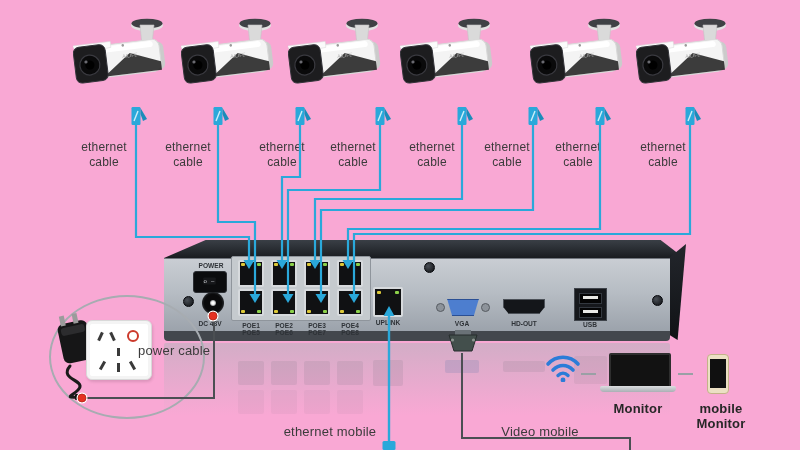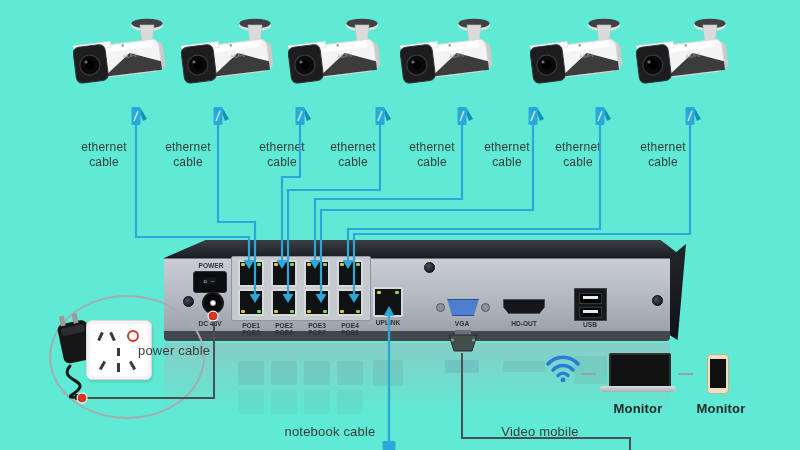--- a/index.html
+++ b/index.html
@@ -1,16 +1,16 @@
 <!DOCTYPE html>
 <html><head>
 <meta charset="utf-8">
 <style>
   html,body{margin:0;padding:0;background:#fff;}
-  #canvas{position:relative;width:800px;height:450px;background:#5eead4;overflow:hidden;
+  #canvas{position:relative;width:800px;height:450px;background:#f9a8d4;overflow:hidden;
           font-family:"Liberation Sans",sans-serif;}
   .abs{position:absolute;}
   .lbl{position:absolute;color:#3b3b3b;font-size:12px;line-height:15px;text-align:center;
        font-weight:500;letter-spacing:.2px;}
   .tiny{position:absolute;font-size:10px;line-height:10px;color:#2e3237;text-align:center;
         transform:scale(0.66);transform-origin:50% 50%;white-space:pre-line;font-weight:600;}
   
   #nvr-top{left:164px;top:240px;width:520px;height:18px;
            clip-path:polygon(8% 0,95.5% 0,100% 100%,0 100%);
            background:linear-gradient(180deg,#3a3f46,#191c20);}
@@ -364,41 +364,42 @@
       <div class="slot" style="left:24px;top:11px;width:3px;height:9px;transform:rotate(-25deg);"></div>
       <div class="abs" style="left:40px;top:9px;width:8px;height:8px;border:2px solid #cc3a2c;border-radius:50%;"></div>
       <div class="slot" style="left:30px;top:27px;width:3px;height:8px;"></div>
       <div class="slot" style="left:14px;top:40px;width:3px;height:9px;transform:rotate(30deg);"></div>
       <div class="slot" style="left:44px;top:40px;width:3px;height:9px;transform:rotate(-30deg);"></div>
       <div class="slot" style="left:30px;top:42px;width:3px;height:9px;"></div>
     </div>
     <div class="lbl z4" style="left:138px;top:343px;width:90px;text-align:left;font-size:13px;">power cable</div>
   </div>
 
-  <div class="lbl z3" style="left:270px;top:424px;width:120px;font-size:13px;">notebook cable</div>
+  <div class="lbl z3" style="left:270px;top:424px;width:120px;font-size:13px;">ethernet mobile</div>
   <div class="lbl z3" style="left:480px;top:424px;width:120px;font-size:13px;">Video mobile</div>
 
   <div>
     <svg class="abs z2" style="left:544px;top:352px;" width="38" height="30" viewBox="0 0 38 30">
       <path d="M4,12 C12,3 26,3 34,12" fill="none" stroke="#2b7cd8" stroke-width="3.6" stroke-linecap="round"></path>
       <path d="M9,18 C15,12 23,12 29,18" fill="none" stroke="#2b7cd8" stroke-width="3.6" stroke-linecap="round"></path>
       <path d="M14,23.5 C17,20.5 21,20.5 24,23.5" fill="none" stroke="#2b7cd8" stroke-width="3.4" stroke-linecap="round"></path>
       <circle cx="19" cy="28" r="2.4" fill="#2b7cd8"></circle>
     </svg>
     <div class="dash z2" style="left:581px;top:373px;"></div>
     <div id="laptop-screen" class="abs z2"></div>
     <div id="laptop-base" class="abs z2"></div>
     <div class="dash z2" style="left:678px;top:373px;"></div>
     <div id="phone" class="abs z2">
       <div id="phone-screen"></div>
     </div>
     <div class="monlbl z3" style="left:588px;top:401px;width:100px;">
         <div>Monitor</div>
     </div>
     <div class="monlbl z3" style="left:671px;top:401px;width:100px;">
+      <div>mobile</div>
         <div>Monitor</div>
     </div>
   </div>
 
   <svg id="wires" width="800" height="450" viewBox="0 0 800 450">
       <g transform="translate(131.5,104)">
         <rect x="0" y="3" width="9" height="18" rx="1.2" fill="#2aa8da"></rect>
         <path d="M9,4 L15.5,15 L11.5,17 L9,10 Z" fill="#1b8cba"></path>
         <line x1="2.5" y1="17" x2="6.5" y2="7" stroke="#cdeef9" stroke-width="1.4"></line>
       </g>

